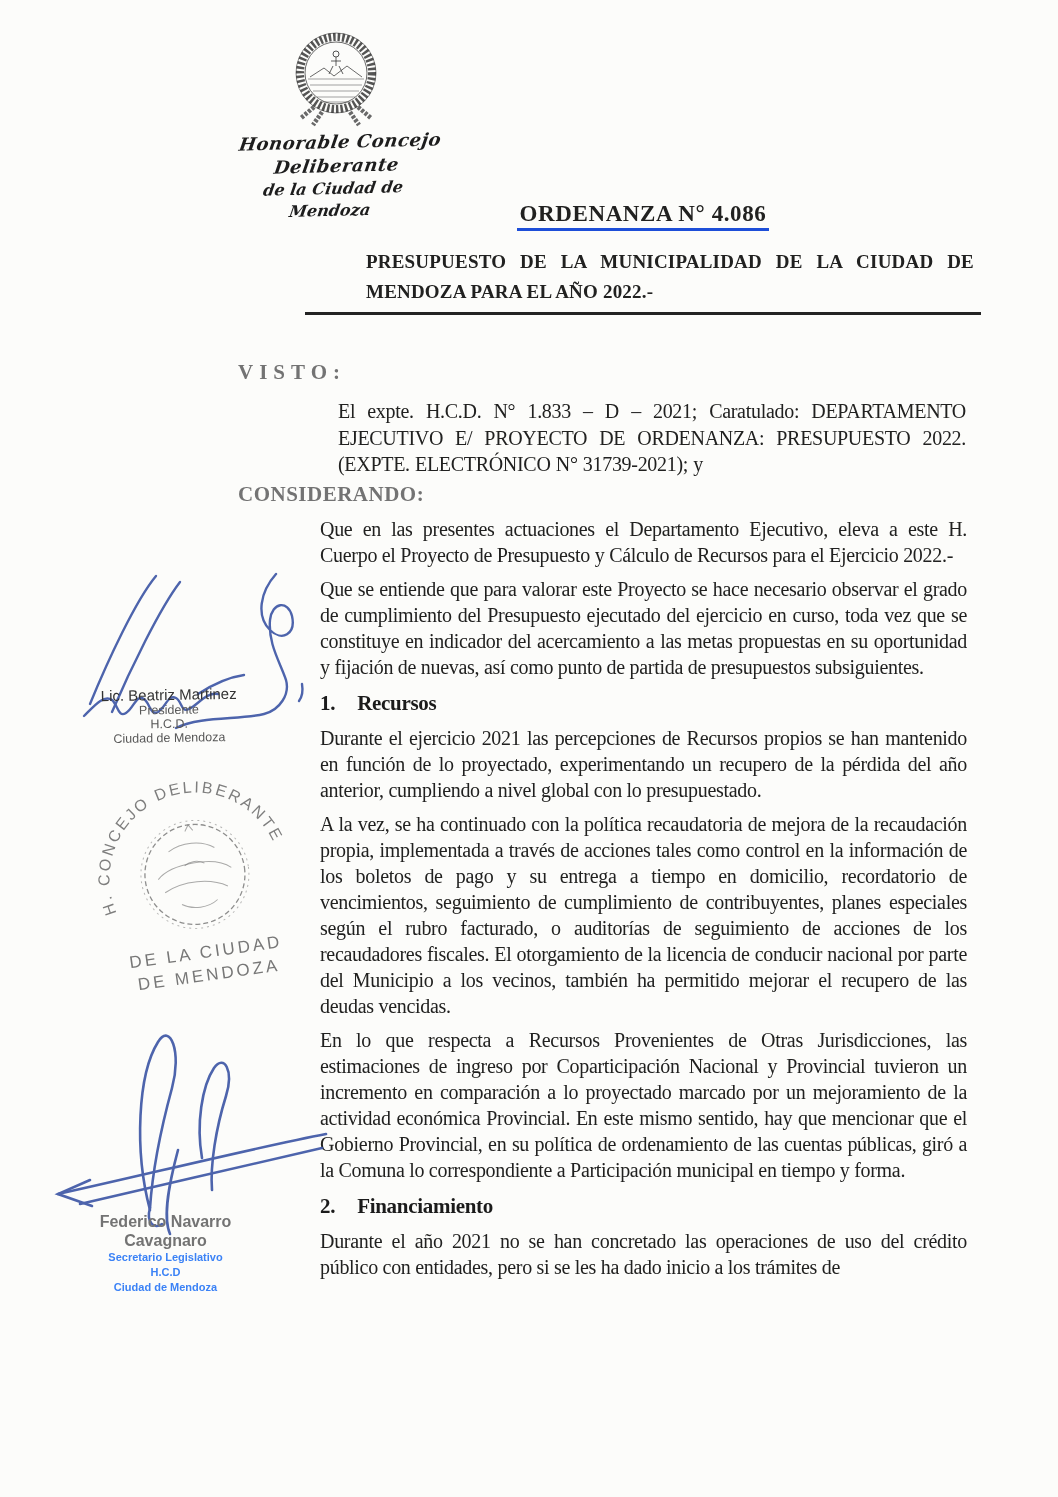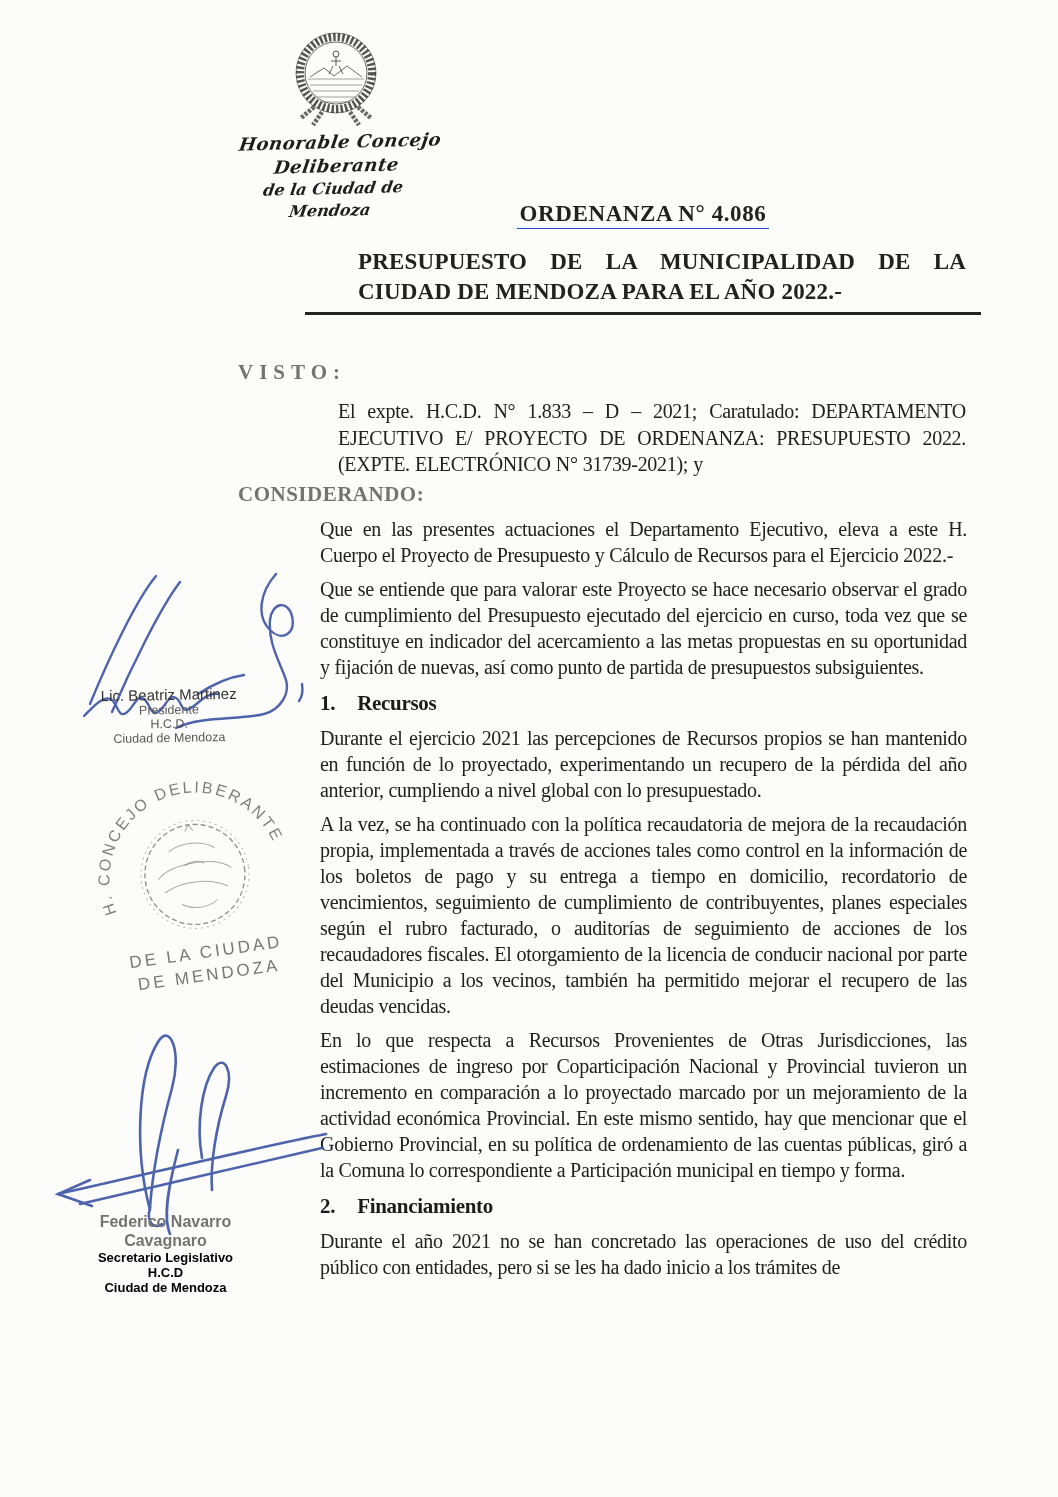--- a/index.html
+++ b/index.html
@@ -14,25 +14,25 @@
     position:absolute;left:224px;top:130px;width:222px;text-align:center;
     font-family:"DejaVu Serif",serif;font-style:italic;font-weight:bold;
     color:#1d1d1d;transform:skewX(-10deg) rotate(-1.5deg);
   }
   .org-script .l1{font-size:18px;line-height:24px;letter-spacing:.5px;}
   .org-script .l2{font-size:16px;line-height:22px;}
   
   .title-wrap{position:absolute;left:305px;top:201px;width:676px;text-align:center;}
   .title-text{
     display:inline-block;font-size:23px;font-weight:bold;letter-spacing:.6px;
-    border-bottom:1px solid #1d4ed8;padding:0 3px 1px;
+    border-bottom:3px solid #1d4ed8;padding:0 3px 1px;
   }
   .subtitle{
-    position:absolute;left:358px;top:247px;width:608px;
-    font-size:23px;font-weight:bold;line-height:30px;text-align:justify;
+    position:absolute;left:366px;top:247px;width:608px;
+    font-size:19px;font-weight:bold;line-height:30px;text-align:justify;
     letter-spacing:.2px;
   }
   .title-rule{position:absolute;left:305px;top:312px;width:676px;height:3px;background:#242423;}
   
   .kw{position:absolute;font-size:21px;font-weight:bold;color:#737373;}
   .kw.visto{left:238px;top:360px;letter-spacing:6px;}
   .kw.considerando{left:238px;top:482px;letter-spacing:.5px;text-align:right;}
   .visto-par{
     position:absolute;left:338px;top:398px;width:628px;
     font-size:20px;line-height:26.5px;text-align:justify;
@@ -45,21 +45,21 @@
   
   .sig-svg{position:absolute;}
   .sig1{left:78px;top:564px;}
   .sig2{left:50px;top:1028px;}
   .sig-labels{position:absolute;text-align:center;font-family:"Liberation Sans",sans-serif;}
   .labels1{left:80px;top:686px;width:178px;transform:rotate(-1deg);}
   .labels1 .name{font-size:15px;color:#333;line-height:17px;}
   .labels1 .sub{font-size:12.5px;color:#565656;line-height:14px;}
   .labels2{left:58px;top:1212px;width:215px;}
   .labels2 .name{font-size:16px;font-weight:bold;color:#737373;line-height:19px;}
-  .labels2 .sub{font-size:13px;font-weight:bold;color:#000000;line-height:15px;}
+  .labels2 .sub{font-size:11px;font-weight:bold;color:#3b82f6;line-height:15px;}
   .stamp{position:absolute;left:90px;top:778px;width:218px;height:222px;transform:rotate(-8deg);opacity:.85;}
 </style>
 </head>
 <body>
 
 <div class="page">
 
   <div class="emblem">
     <svg viewBox="0 0 100 110" width="100" height="112" aria-hidden="true">
       <g stroke="#2b2b2b" fill="none">

